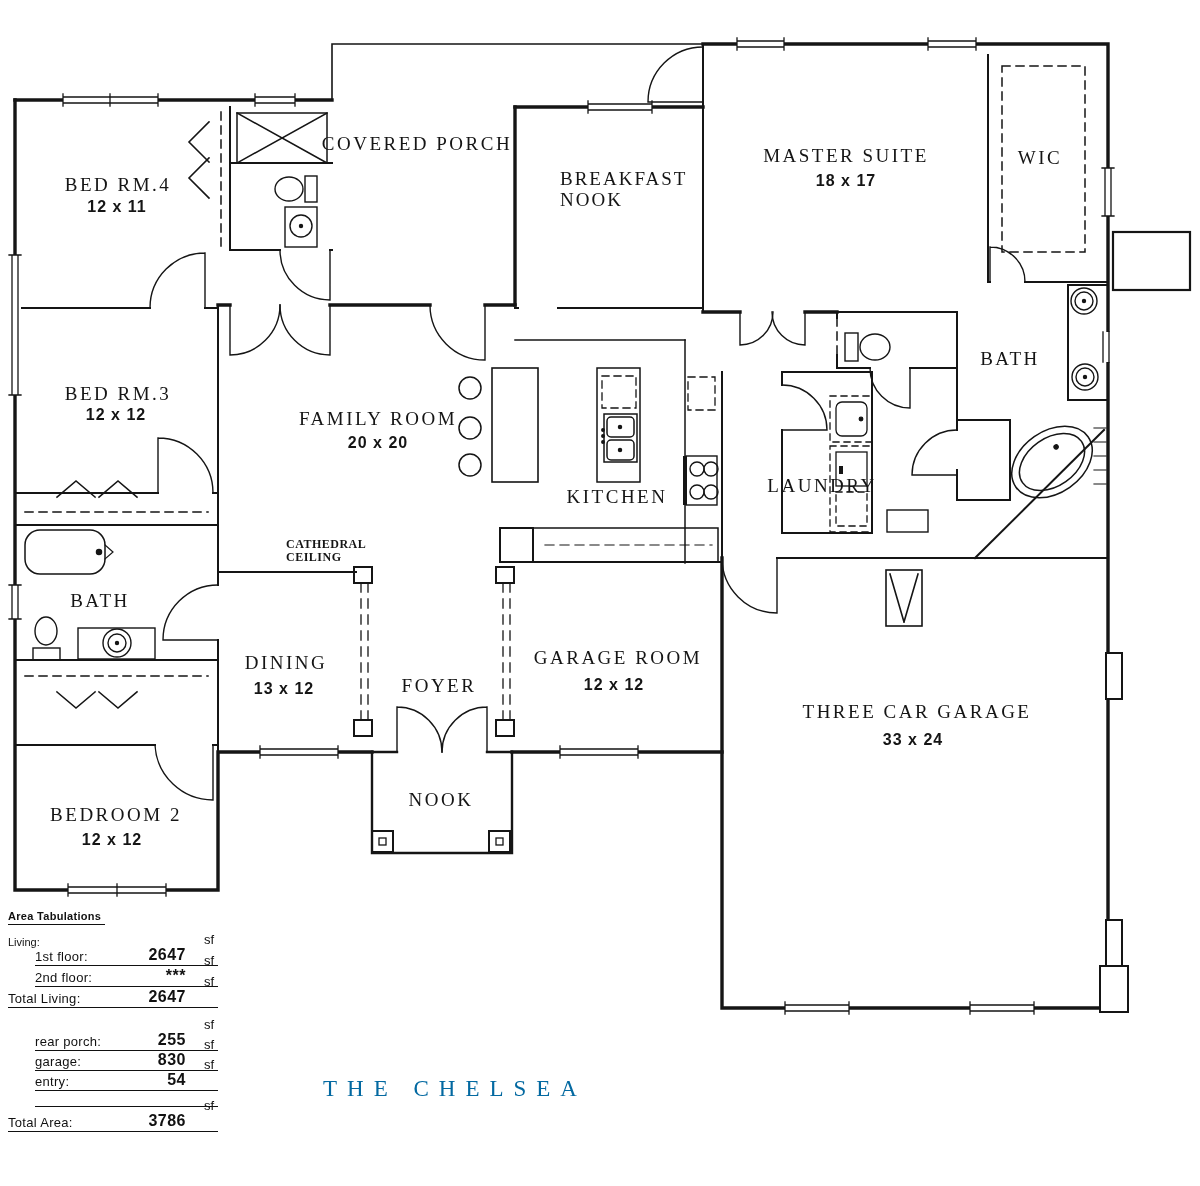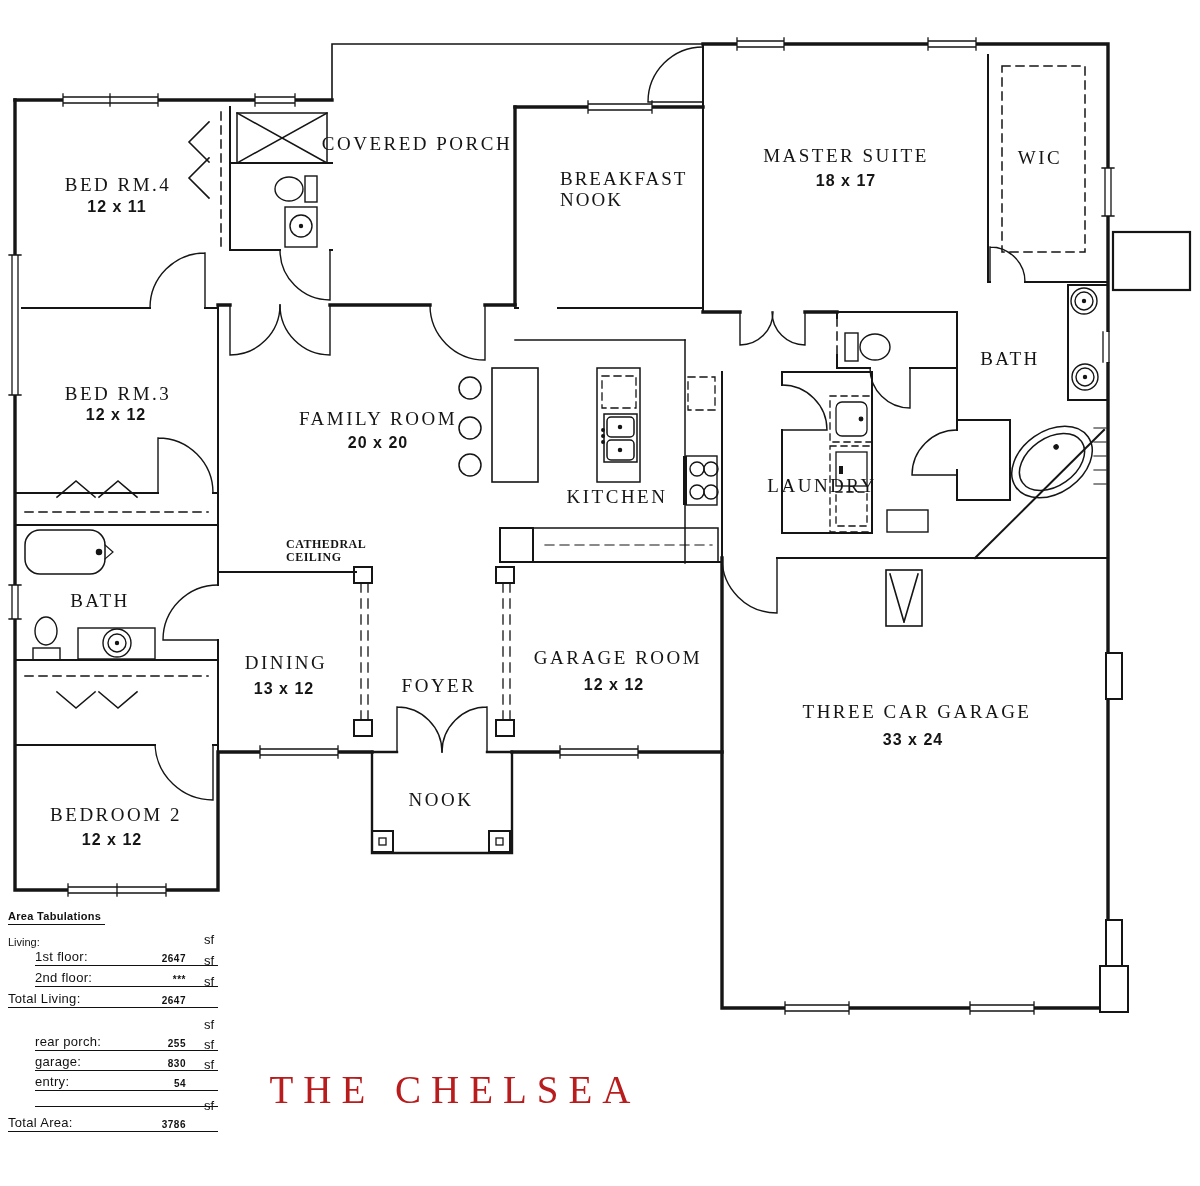--- a/index.html
+++ b/index.html
@@ -10,32 +10,32 @@
               font-family:"Liberation Serif",serif;font-size:19px;letter-spacing:2.5px;
               white-space:nowrap;color:#151515;}
   .room-dims{position:absolute;transform:translate(-50%,-50%);
              font-family:"Liberation Sans",sans-serif;font-size:16px;letter-spacing:1px;
              white-space:nowrap;color:#151515;font-weight:bold;}
   .nook-line{position:absolute;font-family:"Liberation Serif",serif;font-size:19px;
              letter-spacing:2px;white-space:nowrap;color:#151515;}
   .small-note{position:absolute;font-family:"Liberation Serif",serif;font-weight:bold;
               font-size:12px;letter-spacing:.5px;white-space:nowrap;color:#151515;}
   .plan-title{position:absolute;transform:translate(-50%,-50%);
-              font-family:"Liberation Serif",serif;font-size:39px;letter-spacing:10px;
-              white-space:nowrap;color:#b91c1c;}
+              font-family:"Liberation Serif",serif;font-size:23px;letter-spacing:10px;
+              white-space:nowrap;color:#0369a1;}
   
   .tab-heading{position:absolute;left:8px;top:910px;font-family:"Liberation Sans",sans-serif;
                font-size:11px;font-weight:bold;letter-spacing:.3px;border-bottom:1.6px solid #111;
                padding:0 4px 2px 0;}
   .tab-section{position:absolute;left:8px;top:936px;font-family:"Liberation Sans",sans-serif;
                font-size:11px;}
   .trow{position:absolute;height:17px;border-bottom:1.4px solid #111;
         font-family:"Liberation Sans",sans-serif;font-size:13px;}
   .trow .lbl{position:absolute;left:0;bottom:1px;letter-spacing:.3px;margin-top:32px;}
-  .trow .val{position:absolute;right:32px;bottom:1px;font-size:10px;font-weight:bold;letter-spacing:.5px;}
+  .trow .val{position:absolute;right:32px;bottom:1px;font-size:16px;font-weight:bold;letter-spacing:.5px;}
   .trow .unit{position:absolute;right:4px;bottom:18px;}
   .trule{position:absolute;border-bottom:1.4px solid #111;}
 </style>
 </head>
 <body>
 
 <div id="screenshot">
 
   <svg id="plan-svg" width="1200" height="1186" viewBox="0 0 1200 1186" fill="none" stroke="#151515" stroke-linecap="square">
 

